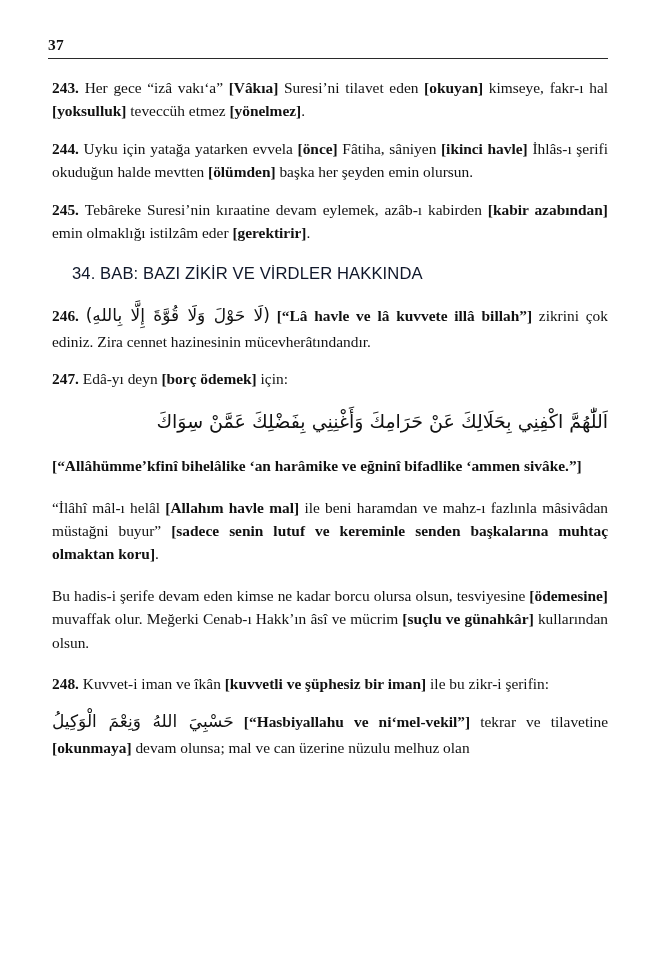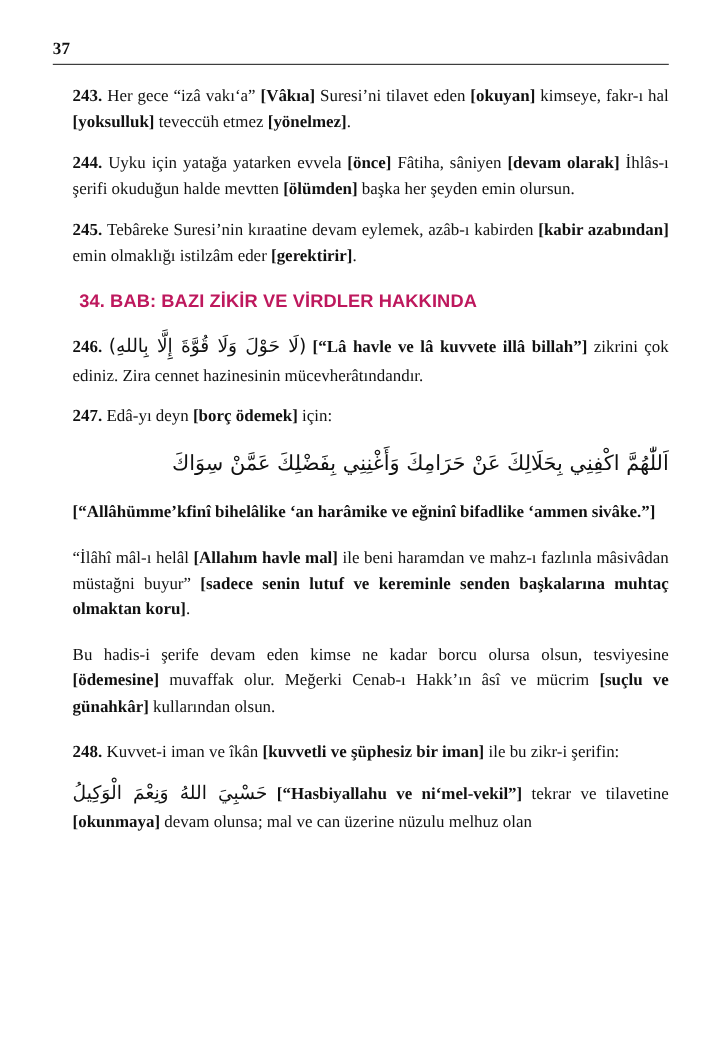--- a/index.html
+++ b/index.html
@@ -53,21 +53,21 @@
     flex: 1 1 auto;
     text-align: center;
     font-size: 15.5px;
     letter-spacing: .15px;
     padding-right: 26px;
     white-space: nowrap;
   }
 
   
   p.para {
-    margin: 0 0 14px 18px;
+    margin: 0 0 14px 4px;
     font-size: 15.4px;
     line-height: 1.52;
     text-align: justify;
     text-justify: inter-word;
     hyphens: manual;
   }
   p.para:last-child { margin-bottom: 0; }
 
   .num {
     font-weight: bold;
@@ -78,28 +78,28 @@
   b, .bk { font-weight: bold; }
 
   
   .hang {
     padding-left: 0;
   }
 
   
   h2.bab {
     font-family: "Liberation Sans", "DejaVu Sans", sans-serif;
-    font-weight: bold;
+    font-weight: normal;
     font-size: 16.6px;
     letter-spacing: .1px;
     margin: 20px 0 16px 0;
     padding-left: 24px;
     line-height: 1.25;
     text-align: left;
-    color: #be185d;
+    color: #0f172a;
   }
 
   
   .arabic {
     font-family: "DejaVu Sans", "Liberation Sans", sans-serif;
     direction: rtl;
     unicode-bidi: isolate;
     font-size: 17px;
     line-height: 1.7;
   }
@@ -128,21 +128,21 @@
 
     <div class="runhead">
       <span class="runhead-folio">37</span>
     </div>
 
     <p class="para hang">
       <span class="num">243.</span><span>&nbsp;</span><span>Her gece “izâ vakı‘a” <b>[Vâkıa]</b> Suresi’ni tilavet eden <b>[okuyan]</b> kimseye, fakr-ı hal <b>[yoksulluk]</b> teveccüh etmez <b>[yönelmez]</b>.</span>
     </p>
 
     <p class="para hang">
-      <span class="num">244.</span><span>&nbsp;</span><span>Uyku için yatağa yatarken evvela <b>[önce]</b> Fâtiha, sâniyen <b>[devam olarak]</b> İhlâs-ı şerifi okuduğun halde mevtten <b>[ölümden]</b> başka her şeyden emin olursun.</span>
+      <span class="num">244.</span><span>&nbsp;</span><span>Uyku için yatağa yatarken evvela <b>[önce]</b> Fâtiha, sâniyen <b>[ikinci havle]</b> İhlâs-ı şerifi okuduğun halde mevtten <b>[ölümden]</b> başka her şeyden emin olursun.</span>
     </p>
 
     <p class="para hang">
       <span class="num">245.</span><span>&nbsp;</span><span>Tebâreke Suresi’nin kıraatine devam eylemek, azâb-ı kabirden <b>[kabir azabından]</b> emin olmaklığı istilzâm eder <b>[gerektirir]</b>.</span>
     </p>
 
     <h2 class="bab">34. BAB: BAZI ZİKİR VE VİRDLER HAKKINDA</h2>
 
     <p class="para">
       <span class="num">246.</span><span>&nbsp;</span><span class="arabic">(لَا حَوْلَ وَلَا قُوَّةَ إِلَّا بِاللهِ)</span><span>&nbsp;</span><span class="translit">[“Lâ havle ve lâ kuvvete illâ billah”]</span><span>&nbsp;</span><span>zikrini çok ediniz. Zira cennet hazinesinin mücevherâtındandır.</span>

